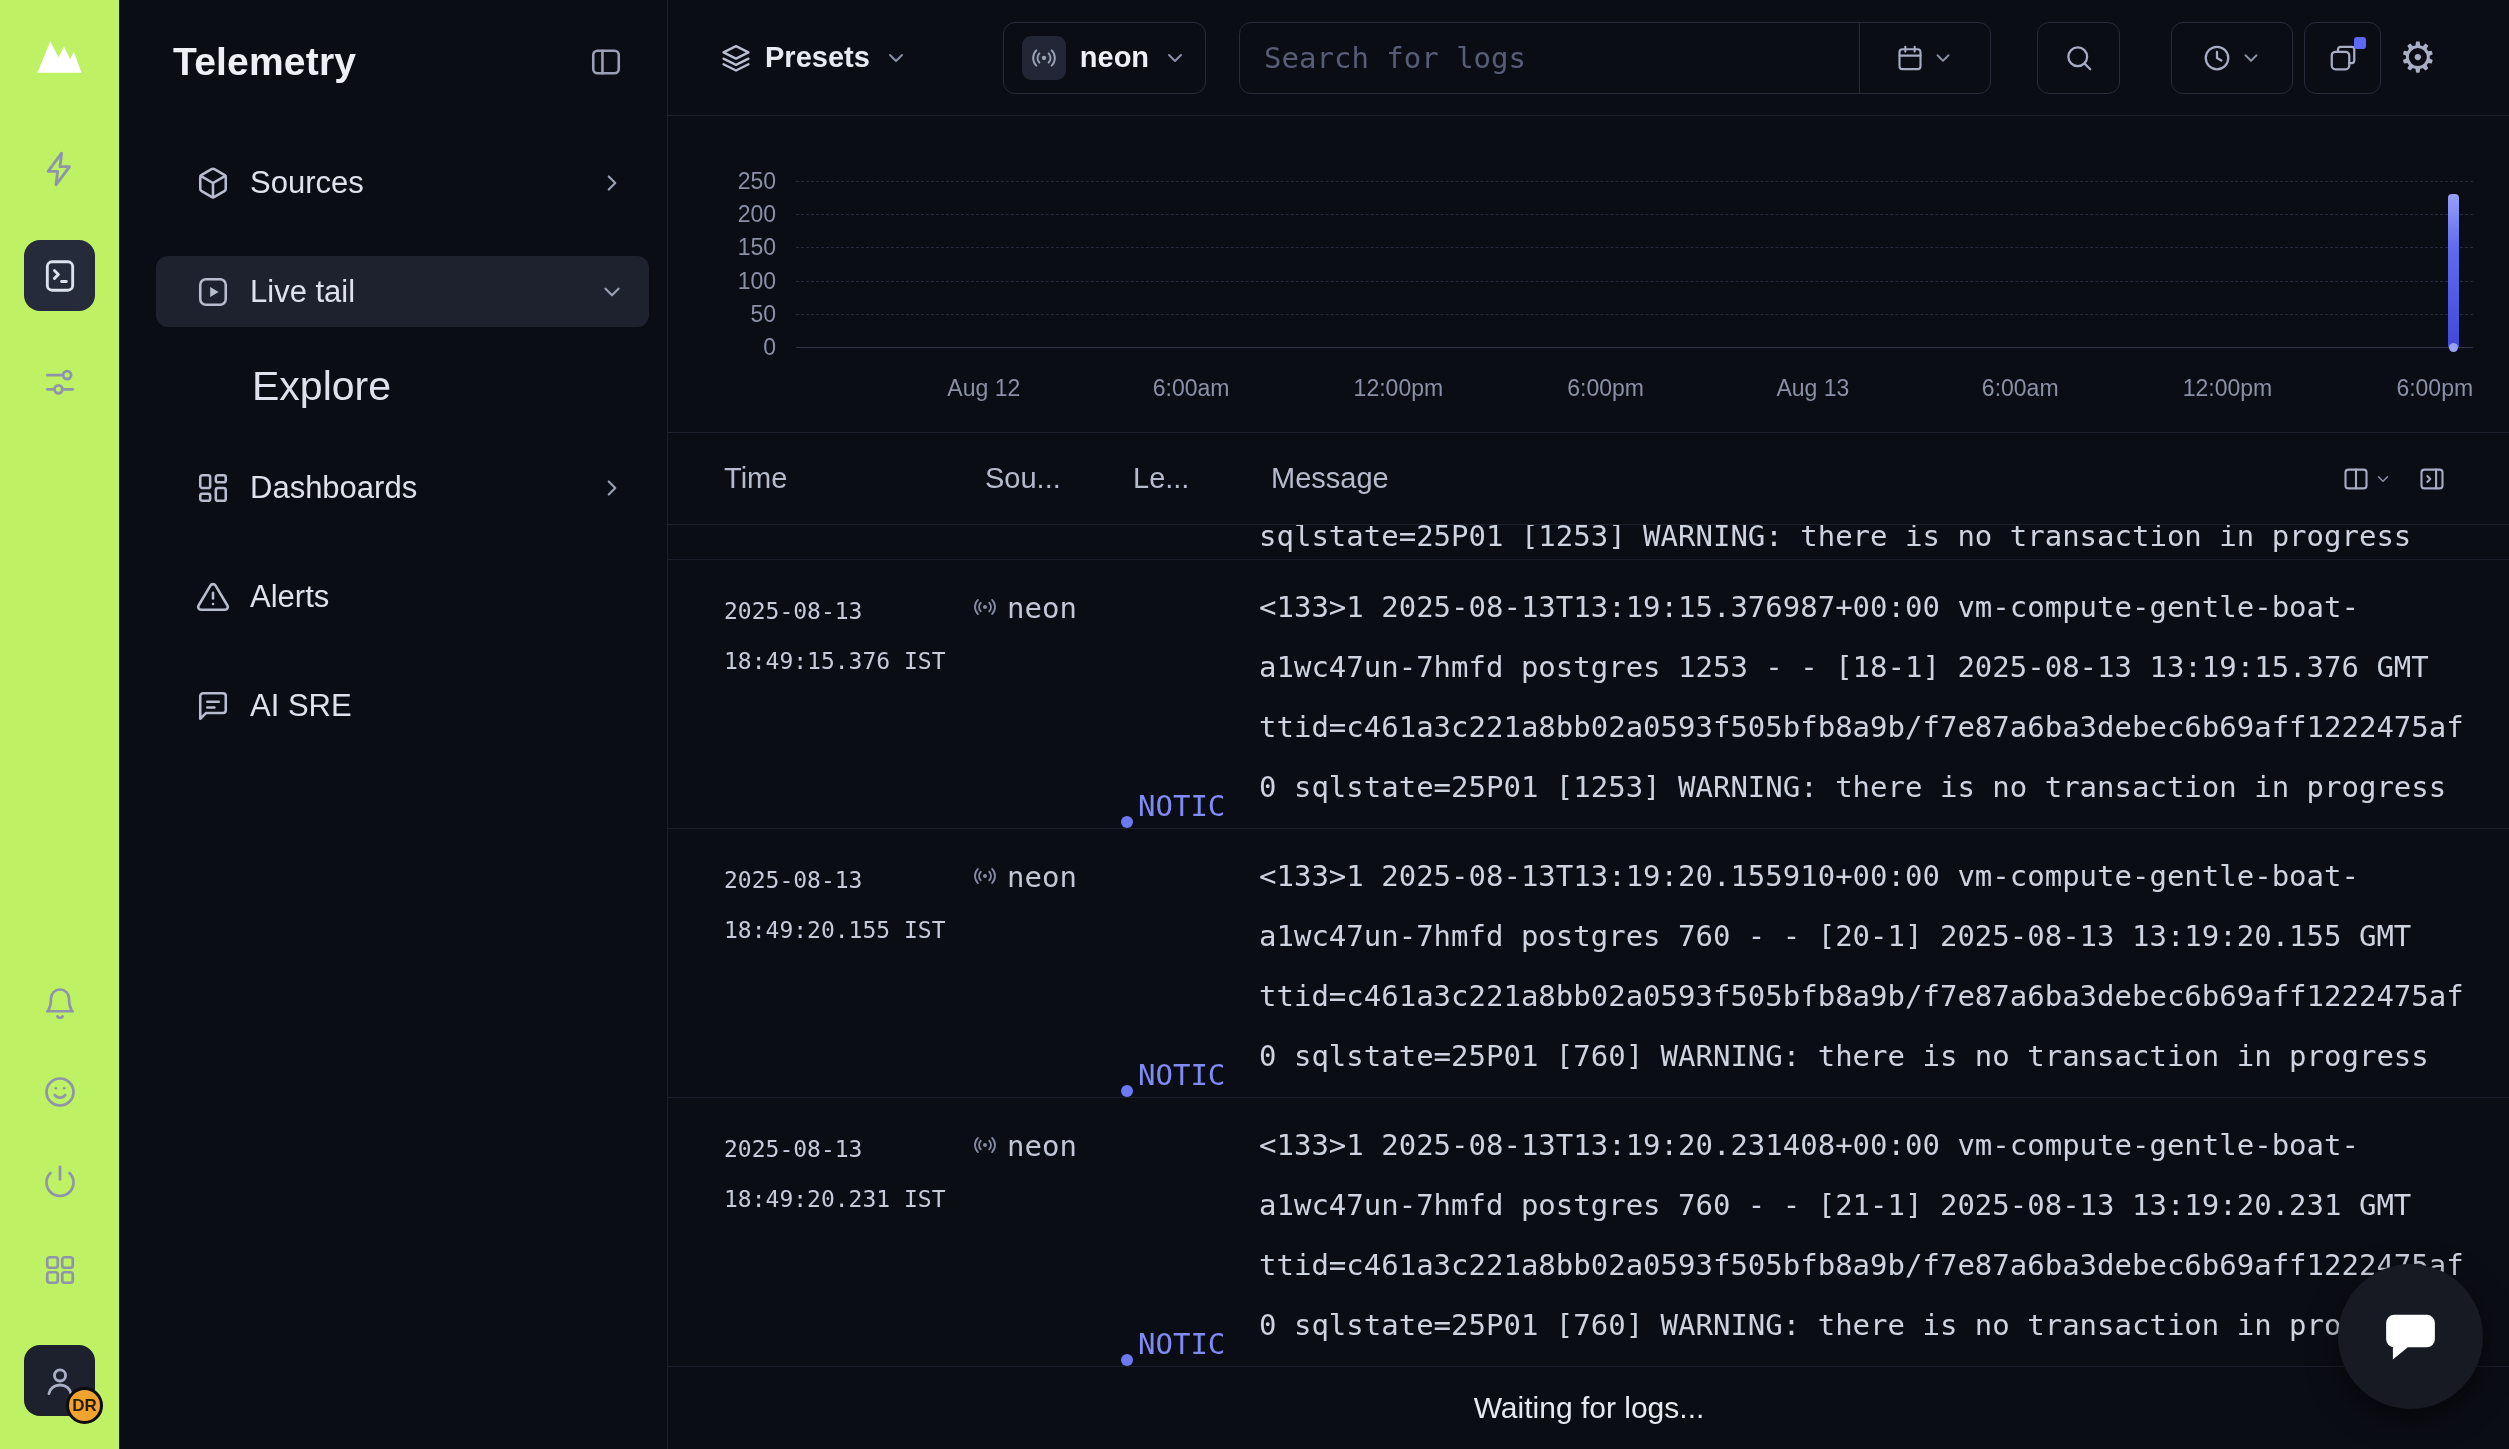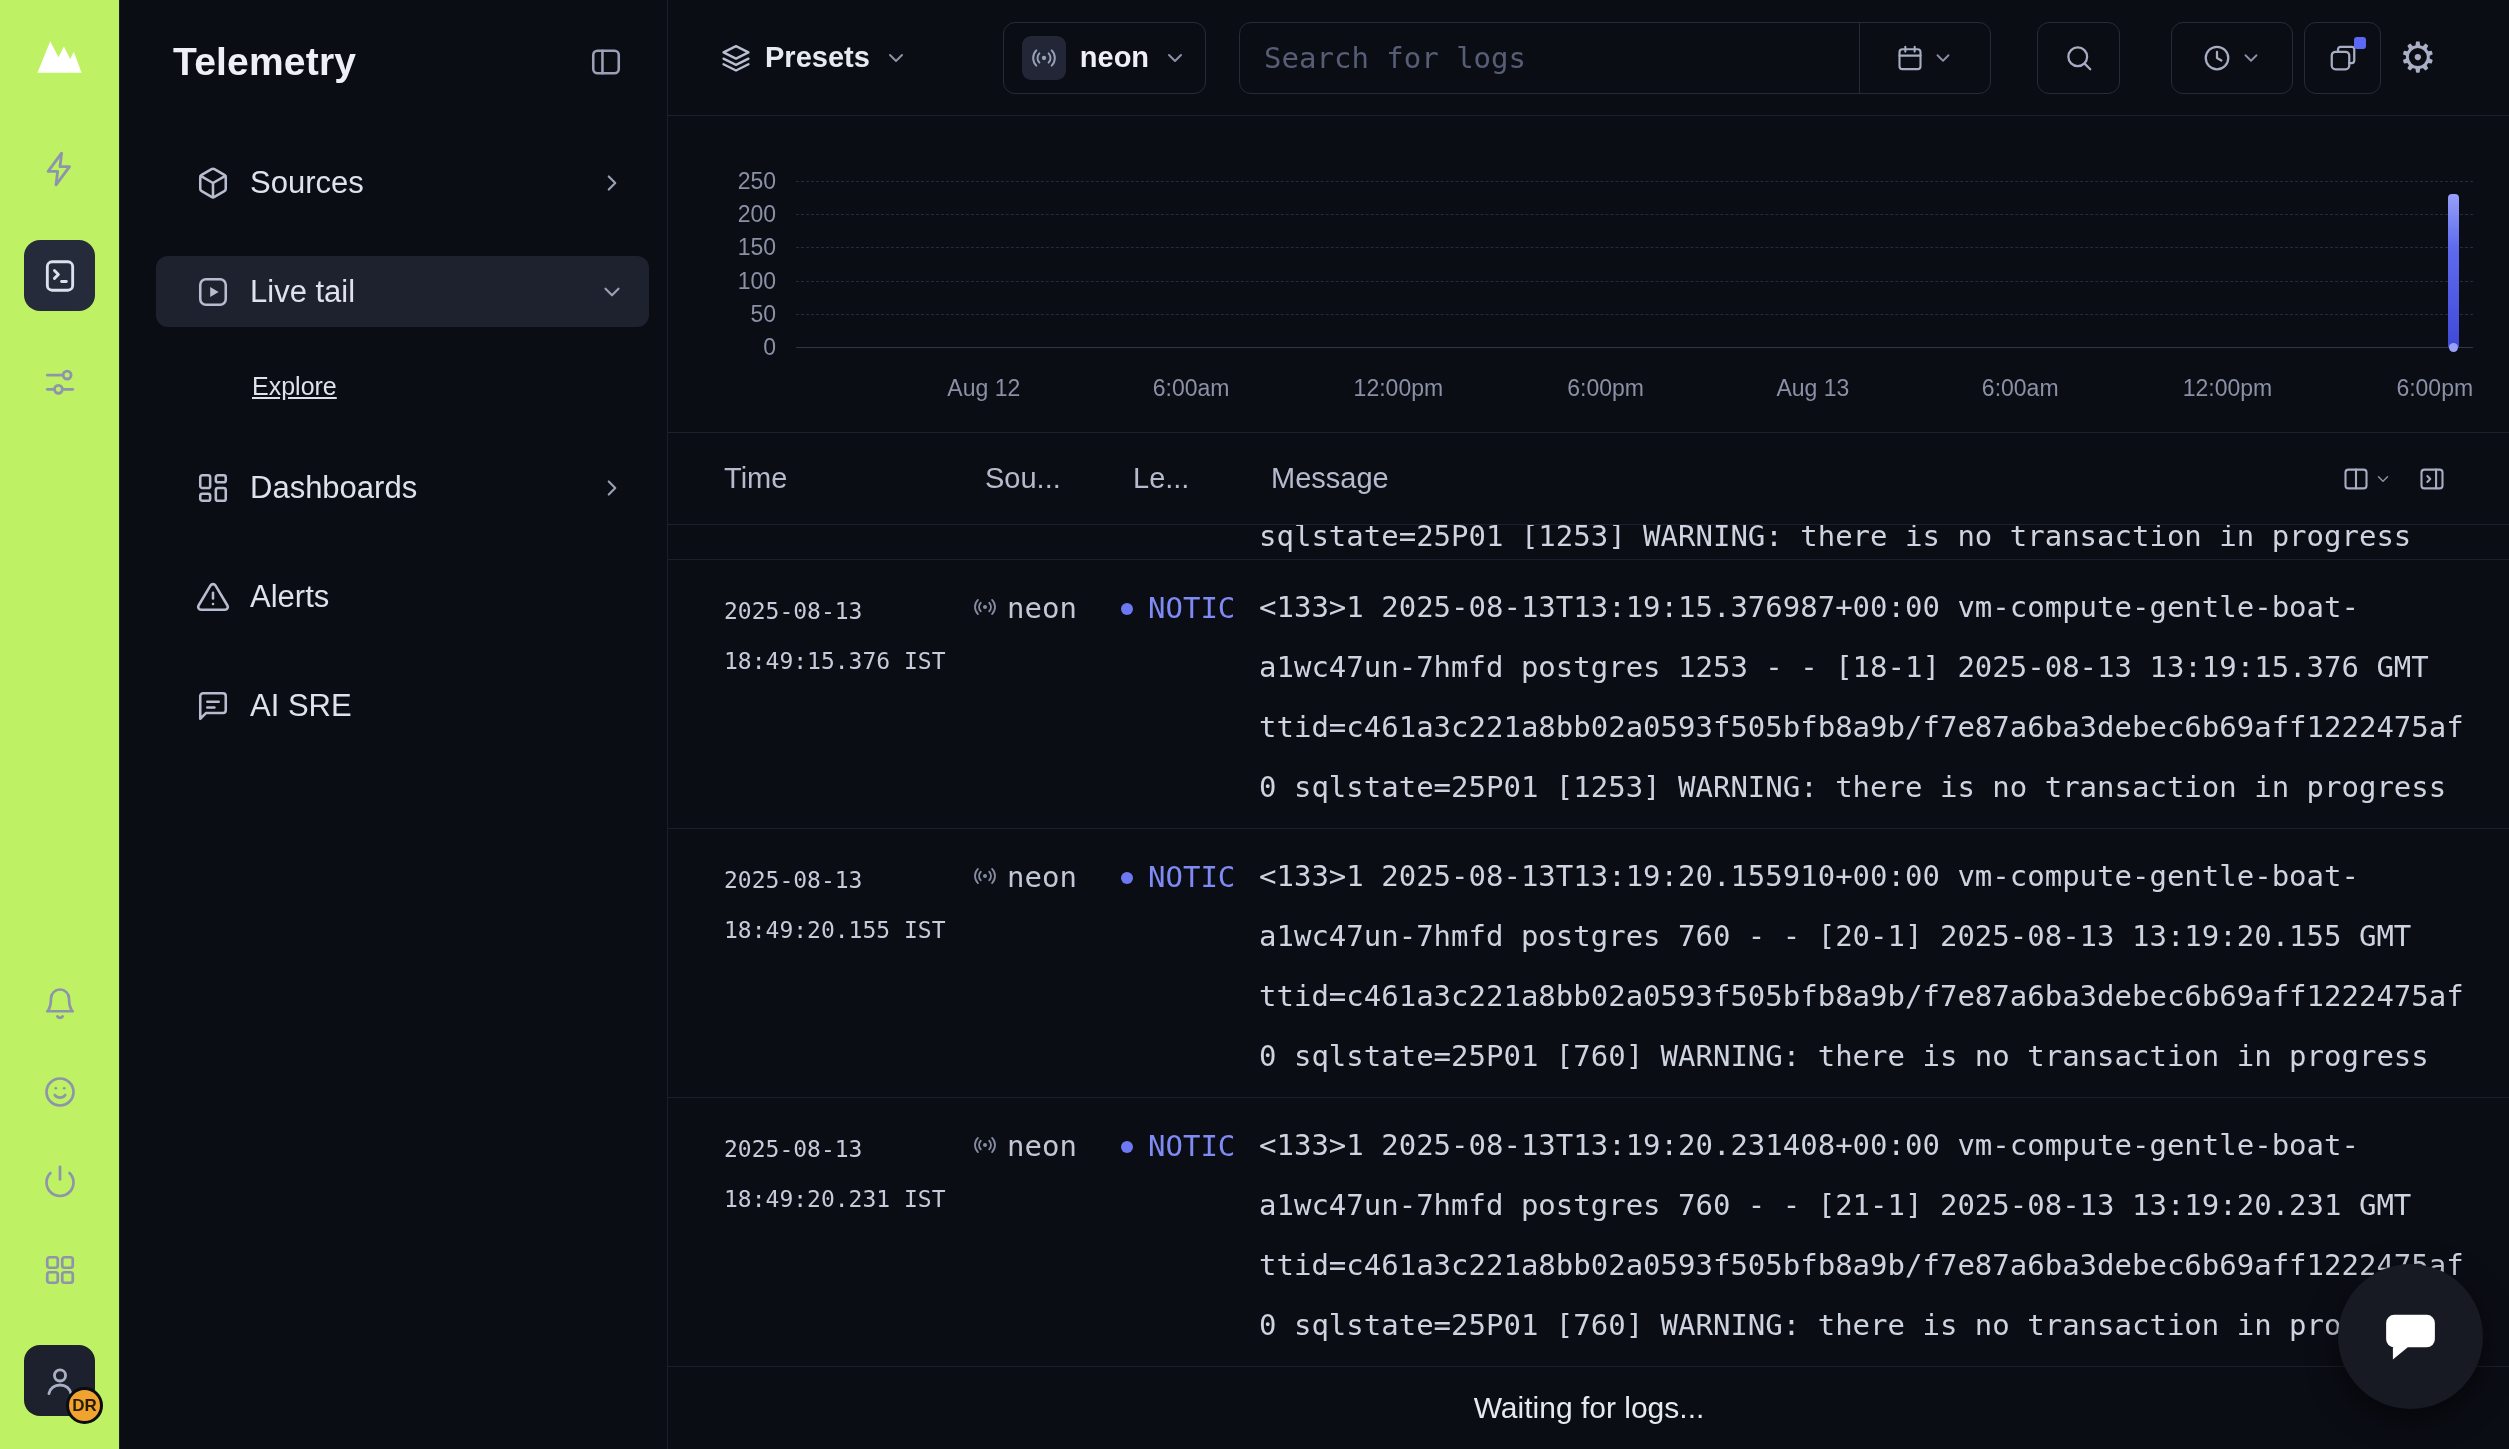--- a/index.html
+++ b/index.html
@@ -46,21 +46,21 @@
   .collapse-btn { color:#9aa0b5; }
   .side-items { margin-top:63px; padding:0 18px 0 36px; display:flex; flex-direction:column; }
   .side-item {
     display:flex; align-items:center; height:71px; margin-bottom:38px; border-radius:12px;
     padding:0 24px 0 40px; color:#dfe2ec; font-size:31px; font-weight:500; gap:20px;
   }
   .side-item.selected { background:#1e222e; }
   .side-item .sicon { color:#b7bdcf; flex:none; }
   .side-item .slabel { flex:1; text-align:left; }
   .side-item .chev { color:#9aa0b5; flex:none; }
-  .side-item.sub { padding-left:96px; margin-top:-14px; margin-bottom:30px; font-size:25px;text-decoration:underline; }
+  .side-item.sub { padding-left:96px; margin-top:-14px; margin-bottom:30px; font-size:41px; }
 
   
   .main { flex:1; display:flex; flex-direction:column; min-width:0; }
 
   
   .topbar { height:116px; flex:none; border-bottom:1px solid #1d212e; display:flex; align-items:center; padding:0 28px 0 53px; }
   .presets { display:flex; align-items:center; gap:14px; font-size:29px; font-weight:600; color:#e8eaf2; }
   .presets .picon { color:#b9bfd2; }
   .chev-icon { color:#8b92a8; }
   .source-pill {
@@ -108,21 +108,21 @@
   .head-icon-btn { display:flex; align-items:center; gap:4px; color:#a7adc2; }
 
   .partial-row { height:35px; flex:none; overflow:hidden; padding-left:591px; border-bottom:1px solid #1b1f2b; }
   .partial-row span { display:block; line-height:40px; margin-top:-9px; font-size:29px; color:#ced3e0; white-space:nowrap; }
 
   .log-row { display:flex; height:269px; flex:none; padding:26px 40px 0 56px; border-bottom:1px solid #1b1f2b; }
   .c-time { width:249px; flex:none; padding-right:20px; font-size:23px; line-height:50px; color:#c6cbda; }
   .c-source { width:148px; flex:none; display:flex; align-items:flex-start; gap:10px; }
   .c-source .src-ic { color:#858ca2; margin-top:9px; flex:none; }
   .c-source .src-label { font-size:29px; line-height:44px; color:#c2c7d6; }
-  .c-level { width:138px; flex:none; display:flex; align-items:flex-start; gap:15px; }
+  .c-level { width:138px; flex:none; display:flex; align-items:flex-end; gap:5px; }
   .c-level .dot { width:12px; height:12px; border-radius:50%; background:#6d79f2; margin-top:17px; flex:none; }
   .c-level .lvl { font-size:29px; line-height:44px; color:#7f8af4; }
   .c-message { flex:1; min-width:0; font-size:29px; line-height:60px; margin-top:-9px; color:#ced3e0;
     overflow-wrap:break-word; overflow:hidden; }
 
   .waiting { height:82px; flex:none; display:flex; align-items:center; justify-content:center;
     font-size:30px; font-weight:500; color:#e7e9f1; }
 
   
   .chat-fab {

